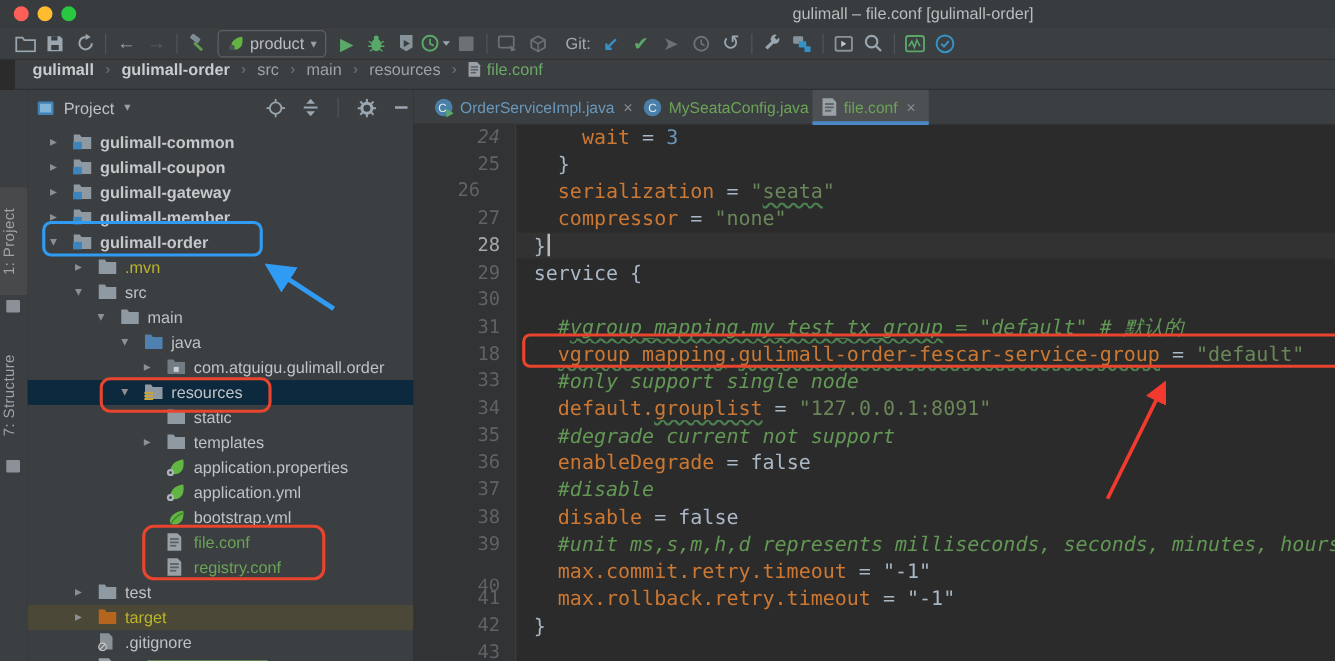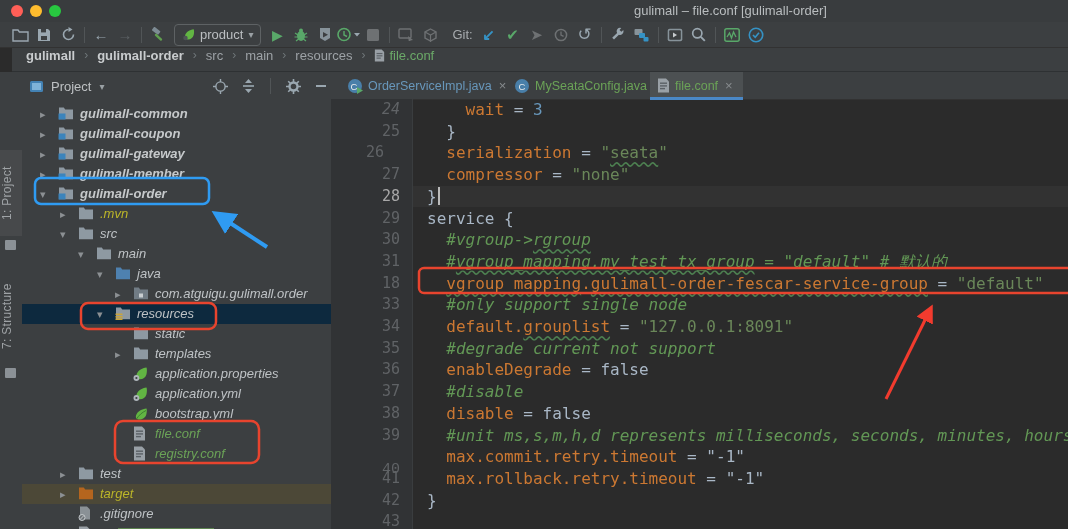--- a/index.html
+++ b/index.html
@@ -41,21 +41,21 @@
   #panel-header{position:absolute;left:0;top:0;width:100%;height:28px;display:flex;align-items:center;padding-left:8px;box-sizing:border-box;gap:8px;}
   #panel-title{font-size:13px;color:#BEC1C3;}
   .hdr-caret{color:#9AA0A4;font-size:10px;}
   .hdr-ico{display:inline-flex;width:20px;height:20px;align-items:center;justify-content:center;}
   #tree{position:absolute;left:0;top:30px;width:100%;height:427px;font-size:13px;}
   .tree-row{position:absolute;left:0;width:100%;height:20px;}
   .tree-row.selected{background:#0D293E;}
   .tree-row.excluded{background:#4C4837;}
   .t-arrow{position:absolute;top:0;line-height:20px;font-size:9px;color:#8C9093;}
   .t-icon{position:absolute;top:2px;}
-  .t-label{position:absolute;top:0;line-height:20px;color:#BFC3C6;white-space:nowrap;font-style:italic;}
+  .t-label{position:absolute;top:0;line-height:20px;color:#BFC3C6;white-space:nowrap;}
   .t-label.module{font-weight:bold;color:#C6C9CB;}
   .t-label.olive{color:#BBB529;}
   .t-label.green{color:#6BA357;}
 
   
   #editor{left:331px;top:72px;width:737px;height:457px;background:#2B2B2B;}
   #tabbar{position:absolute;left:0;top:0;width:100%;height:27px;background:#3C3F41;border-bottom:1px solid #323232;}
   .tab{position:absolute;top:0;height:27px;display:flex;align-items:center;gap:5px;padding:0 7px;box-sizing:border-box;font-size:12.5px;}
   .tab.active{background:#4C5052;}
   .tab .underline{position:absolute;left:0;bottom:-1px;width:100%;height:3px;background:#4A88C7;}
@@ -517,21 +517,20 @@
       <div class="gut-num" style="top: 390.6px;">42</div>
       <div class="gut-num" style="top: 412.3px;">43</div>
     </div>
   <div id="code">
       <div class="code-line" style="top: 0px;"><span class="c-key">    wait</span><span class="c-op"> = </span><span class="c-num">3</span></div>
       <div class="code-line" style="top: 21.7px;"><span class="c-plain">  }</span></div>
       <div class="code-line" style="top: 43.4px;"><span class="c-key">  serialization</span><span class="c-op"> = </span><span class="c-str">"</span><span class="c-str u">seata</span><span class="c-str">"</span></div>
       <div class="code-line" style="top: 65.1px;"><span class="c-key">  compressor</span><span class="c-op"> = </span><span class="c-str">"none"</span></div>
       <div class="code-line" style="top: 86.8px;"><span class="c-plain">}</span></div>
       <div class="code-line" style="top: 108.5px;"><span class="c-plain">service {</span></div>
-      <div class="code-line" style="top: 130.2px;"><span class="c-comment">  #vgroup-&gt;</span><span class="c-comment u">rgroup</span></div>
       <div class="code-line" style="top: 151.9px;"><span class="c-comment">  #</span><span class="c-comment u">vgroup_mapping.my_test_tx_group</span><span class="c-comment"> = "default" # 默认的</span></div>
       <div class="code-line" style="top: 173.6px;"><span class="c-plain">  </span><span class="c-key u">vgroup_mapping</span><span class="c-key">.</span><span class="c-key u">gulimall-order-fescar-service-group</span><span class="c-op"> = </span><span class="c-str">"default"</span></div>
       <div class="code-line" style="top: 195.3px;"><span class="c-comment">  #only support single node</span></div>
       <div class="code-line" style="top: 217px;"><span class="c-key">  default.</span><span class="c-key u">grouplist</span><span class="c-op"> = </span><span class="c-str">"127.0.0.1:8091"</span></div>
       <div class="code-line" style="top: 238.7px;"><span class="c-comment">  #degrade current not support</span></div>
       <div class="code-line" style="top: 260.4px;"><span class="c-key">  enableDegrade</span><span class="c-op"> = </span><span class="c-plain">false</span></div>
       <div class="code-line" style="top: 282.1px;"><span class="c-comment">  #disable</span></div>
       <div class="code-line" style="top: 303.8px;"><span class="c-key">  disable</span><span class="c-op"> = </span><span class="c-plain">false</span></div>
       <div class="code-line" style="top: 325.5px;"><span class="c-comment">  #unit ms,s,m,h,d represents milliseconds, seconds, minutes, hours,</span></div>
       <div class="code-line" style="top: 347.2px;"><span class="c-key">  max.commit.retry.timeout</span><span class="c-op"> = </span><span class="c-plain">"-1"</span></div>

